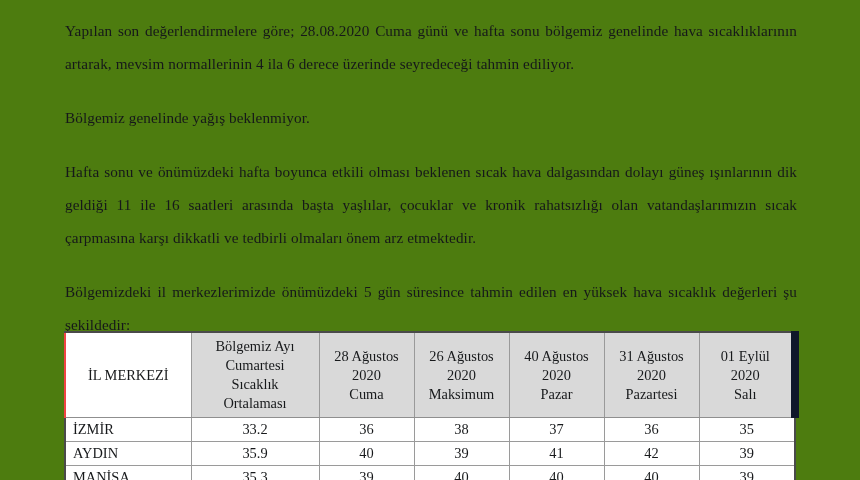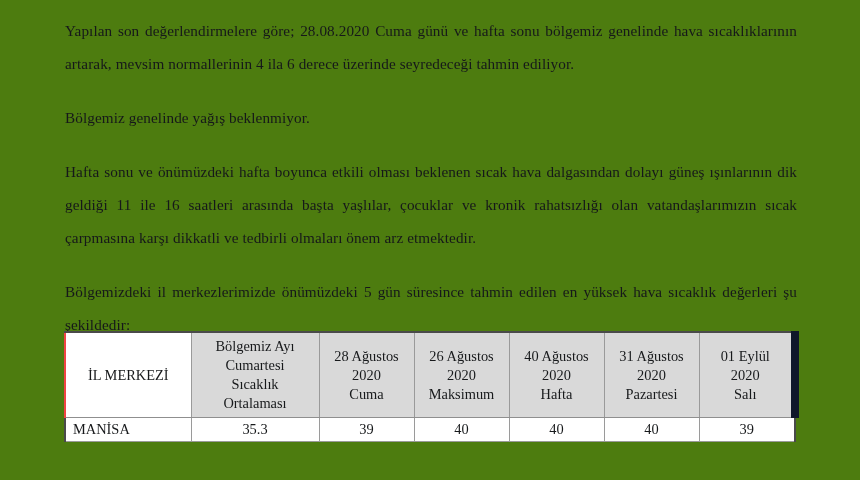--- a/index.html
+++ b/index.html
@@ -140,35 +140,53 @@
             <span class="hl">Cuma</span>
           </th>
           <th>
             <span class="hl">26 Ağustos</span>
             <span class="hl">2020</span>
             <span class="hl">Maksimum</span>
           </th>
           <th>
             <span class="hl">40 Ağustos</span>
             <span class="hl">2020</span>
-            <span class="hl">Hafta</span>
+            <span class="hl">Pazar</span>
           </th>
           <th>
             <span class="hl">31 Ağustos</span>
             <span class="hl">2020</span>
             <span class="hl">Pazartesi</span>
           </th>
           <th class="last-head">
             <span class="hl">01 Eylül</span>
             <span class="hl">2020</span>
             <span class="hl">Salı</span>
           </th>
         </tr>
       </thead>
       <tbody>
+        <tr>
+          <td class="city">İZMİR</td>
+          <td>33.2</td>
+          <td>36</td>
+          <td>38</td>
+          <td>37</td>
+          <td>36</td>
+          <td class="lastcol">35</td>
+        </tr>
+        <tr>
+          <td class="city">AYDIN</td>
+          <td>35.9</td>
+          <td>40</td>
+          <td>39</td>
+          <td>41</td>
+          <td>42</td>
+          <td class="lastcol">39</td>
+        </tr>
         <tr>
           <td class="city">MANİSA</td>
           <td>35.3</td>
           <td>39</td>
           <td>40</td>
           <td>40</td>
           <td>40</td>
           <td class="lastcol">39</td>
         </tr>
       </tbody>

